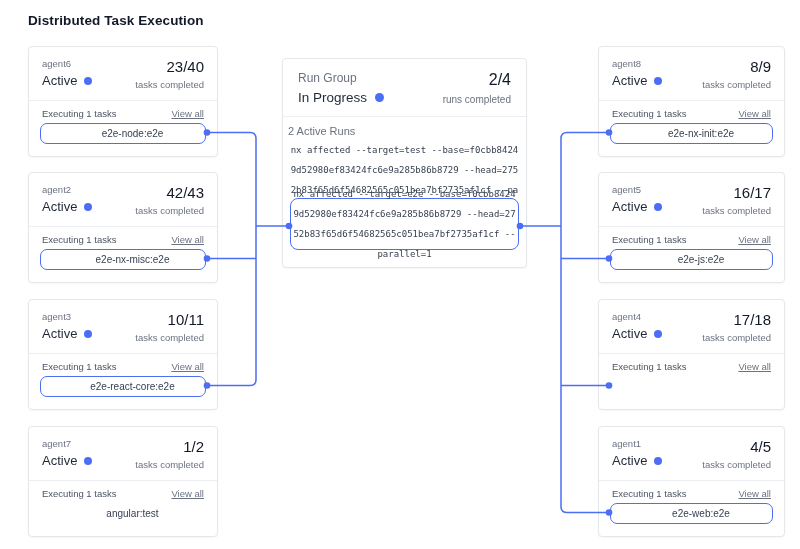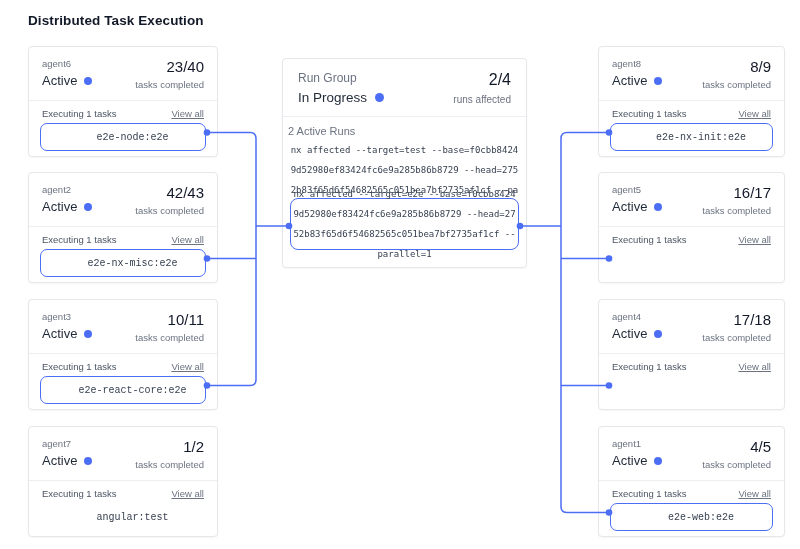--- a/index.html
+++ b/index.html
@@ -25,24 +25,24 @@
   .status-text { font-size:13px; color:var(--txt-dark); }
   .dot { width:8px; height:8px; border-radius:50%; background:var(--accent); margin-left:7px; }
   .head-right { text-align:right; }
   .fraction { font-size:15px; font-weight:500; color:var(--txt-num); }
   .fraction-label { font-size:9.5px; color:var(--txt-gray); margin-top:4px;margin-left:29px; }
   .divider { position:absolute; left:0; right:0; top:53px; border-top:1px solid var(--divider); }
   .task-row { position:absolute; left:13px; right:13px; top:61px; display:flex;
               justify-content:space-between; align-items:baseline; }
   .executing { font-size:9.5px; color:var(--txt-mid); }
   .view-all { font-size:9.5px; color:var(--txt-gray); text-decoration:underline; cursor:pointer; }
-  .task-pill { position:absolute; left:11px; right:11px; top:76px; height:28px;
+  .task-pill { position:absolute; left:11px; right:11px; top:76px; height:21px;
                border:1.5px solid var(--accent); border-radius:7px; background:#fff;
                display:flex; align-items:center; justify-content:center;
-               font-family:Liberation Mono, monospace; font-size:10px; color:var(--txt-code);
+               font-family:Liberation Sans, sans-serif; font-size:10px; color:var(--txt-code);
                cursor:pointer;padding-left:19px; }
   .task-pill.plain { border-color:transparent; cursor:default; }
 
   
   .run-card { left:282px; top:58px; width:245px; height:210px; }
   .run-head { position:absolute; left:15px; right:15px; top:12px; display:flex;
               justify-content:space-between; align-items:flex-start; }
   .run-label { font-size:12px; color:var(--txt-gray); }
   .run-status { margin-top:5px; display:flex; align-items:center; }
   .run-status-text { font-size:13.5px; color:var(--txt-dark); }
@@ -163,21 +163,21 @@
     <div class="run-head">
       <div>
         <div class="run-label">Run Group</div>
         <div class="run-status">
           <span class="run-status-text">In Progress</span>
           <span class="run-dot"></span>
         </div>
       </div>
       <div>
         <div class="run-fraction">2/4</div>
-        <div class="run-fraction-label">runs affected</div>
+        <div class="run-fraction-label">runs completed</div>
       </div>
     </div>
     <div class="run-divider"></div>
     <div class="active-runs">2 Active Runs</div>
     <div class="cmd run-plain">nx affected --target=test --base=f0cbb84249d52980ef83424fc6e9a285b86b8729 --head=2752b83f65d6f54682565c051bea7bf2735af1cf --parallel=1</div>
     <div class="run-pill">
       <div class="cmd cmd-inner">nx affected --target=e2e --base=f0cbb84249d52980ef83424fc6e9a285b86b8729 --head=2752b83f65d6f54682565c051bea7bf2735af1cf --parallel=1</div>
     </div>
   </div>
 
@@ -215,20 +215,21 @@
       <div class="head-right">
         <div class="fraction">16/17</div>
         <div class="fraction-label">tasks completed</div>
       </div>
     </div>
     <div class="divider"></div>
     <div class="task-row">
       <span class="executing">Executing 1 tasks</span>
       <a class="view-all">View all</a>
     </div>
+    <div class="task-pill">e2e-js:e2e</div>
   </div>
 
   <div class="card agent-card right" style="left:598px; top:299px;">
     <div class="card-head">
       <div class="head-left">
         <div class="agent-name">agent4</div>
         <div class="agent-status">
           <span class="status-text">Active</span>
           <span class="dot"></span>
         </div>

